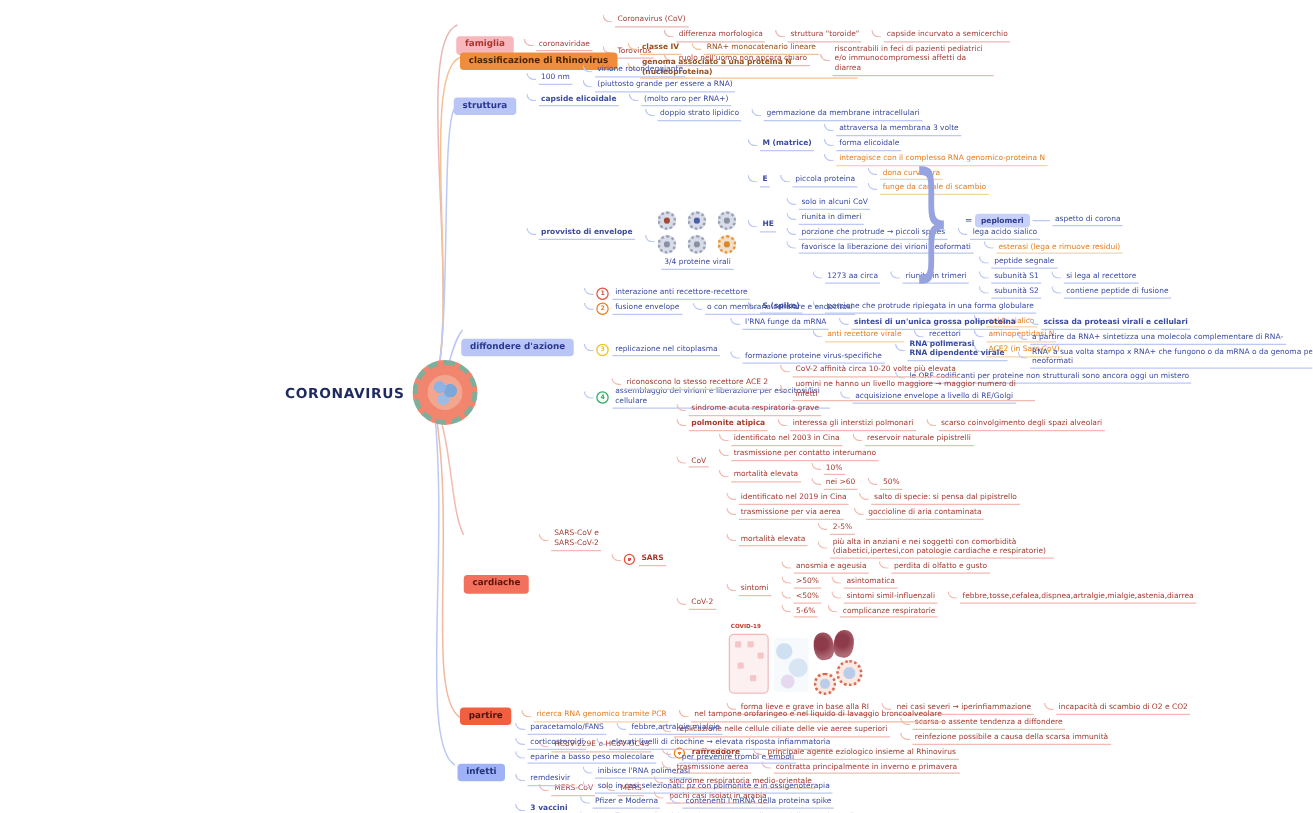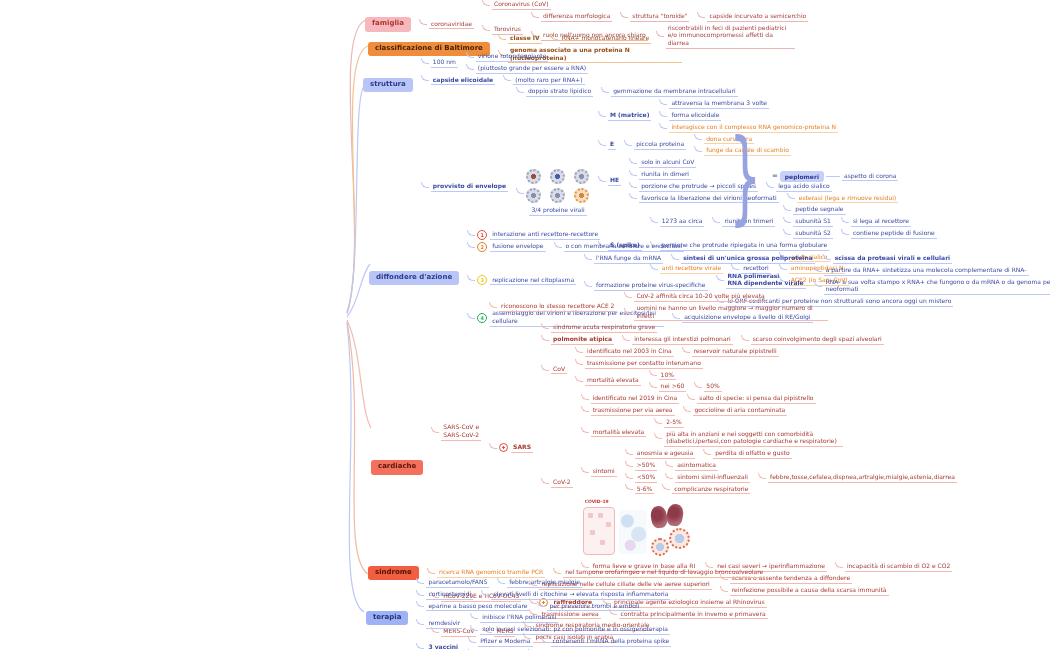--- a/index.html
+++ b/index.html
@@ -93,23 +93,29 @@
   <svg id="connectors" width="1050" height="650">
     <path d="M347,312 C370,240 330,32 366,20" stroke="#eab6b6" fill="none" stroke-width="1.2"></path>
     <path d="M347,313 C368,250 335,58 368,46" stroke="#f3c193" fill="none" stroke-width="1.2"></path>
     <path d="M347,314 C362,272 352,102 364,86" stroke="#bcc8f5" fill="none" stroke-width="1.2"></path>
     <path d="M347,317 C360,300 360,276 370,264" stroke="#bcc8f5" fill="none" stroke-width="1.2"></path>
     <path d="M347,320 C362,352 360,408 371,428" stroke="#f3bab1" fill="none" stroke-width="1.2"></path>
     <path d="M347,322 C366,420 340,556 368,574" stroke="#f3b8a0" fill="none" stroke-width="1.2"></path>
     <path d="M347,323 C360,440 335,596 364,612" stroke="#bcc8f5" fill="none" stroke-width="1.2"></path>
   </svg>
 
+  <div id="rootnode">
+    <span id="root-label">CORONAVIRUS</span>
+    <span class="bigvirus">
+        <span class="inner"></span>
+      </span>
+  </div>
 
   <div id="mindmap">
-      <div class="section theme-pink" style="left: 365px; top: 0;">
+      <div class="section theme-pink" style="left: 365px; top: 12px;">
         <div class="node">
           <div class="lblwrap">
             <span class="lbl box">famiglia</span>
           </div>
           <div class="kids">
             <div class="node">
               <div class="lblwrap">
                 <span class="lbl ">coronaviridae</span>
               </div>
               <div class="kids">
@@ -157,21 +163,21 @@
                   </div>
                 </div>
               </div>
             </div>
           </div>
         </div>
       </div>
       <div class="section theme-orange" style="left: 368px; top: 34px;">
         <div class="node">
           <div class="lblwrap">
-            <span class="lbl box">classificazione di Baltimore</span>
+            <span class="lbl box">classificazione di Rhinovirus</span>
           </div>
           <div class="kids">
             <div class="node">
               <div class="lblwrap">
                 <span class="lbl bold">classe IV</span>
               </div>
               <div class="kids">
                 <div class="node">
                   <div class="lblwrap">
                     <span class="lbl ">RNA+ monocatenario lineare</span>
@@ -857,42 +863,42 @@
                   </div>
                 </div>
               </div>
             </div>
           </div>
         </div>
       </div>
       <div class="section theme-redor" style="left: 368px; top: 566px;">
         <div class="node">
           <div class="lblwrap">
-            <span class="lbl box">sindrome</span>
+            <span class="lbl box">partire</span>
           </div>
           <div class="kids">
             <div class="node">
               <div class="lblwrap">
                 <span class="lbl accent">ricerca RNA genomico tramite PCR</span>
               </div>
               <div class="kids">
                 <div class="node">
                   <div class="lblwrap">
                     <span class="lbl " style="max-width: 230px;">nel tampone orofaringeo e nel liquido di lavaggio broncoalveolare</span>
                   </div>
                 </div>
               </div>
             </div>
           </div>
         </div>
       </div>
       <div class="section theme-tblue" style="left: 366px; top: 578px;">
         <div class="node">
           <div class="lblwrap">
-            <span class="lbl box">terapia</span>
+            <span class="lbl box">infetti</span>
           </div>
           <div class="kids">
             <div class="node">
               <div class="lblwrap">
                 <span class="lbl ">paracetamolo/FANS</span>
               </div>
               <div class="kids">
                 <div class="node">
                   <div class="lblwrap">
                     <span class="lbl ">febbre,artralgie,mialgie</span>

